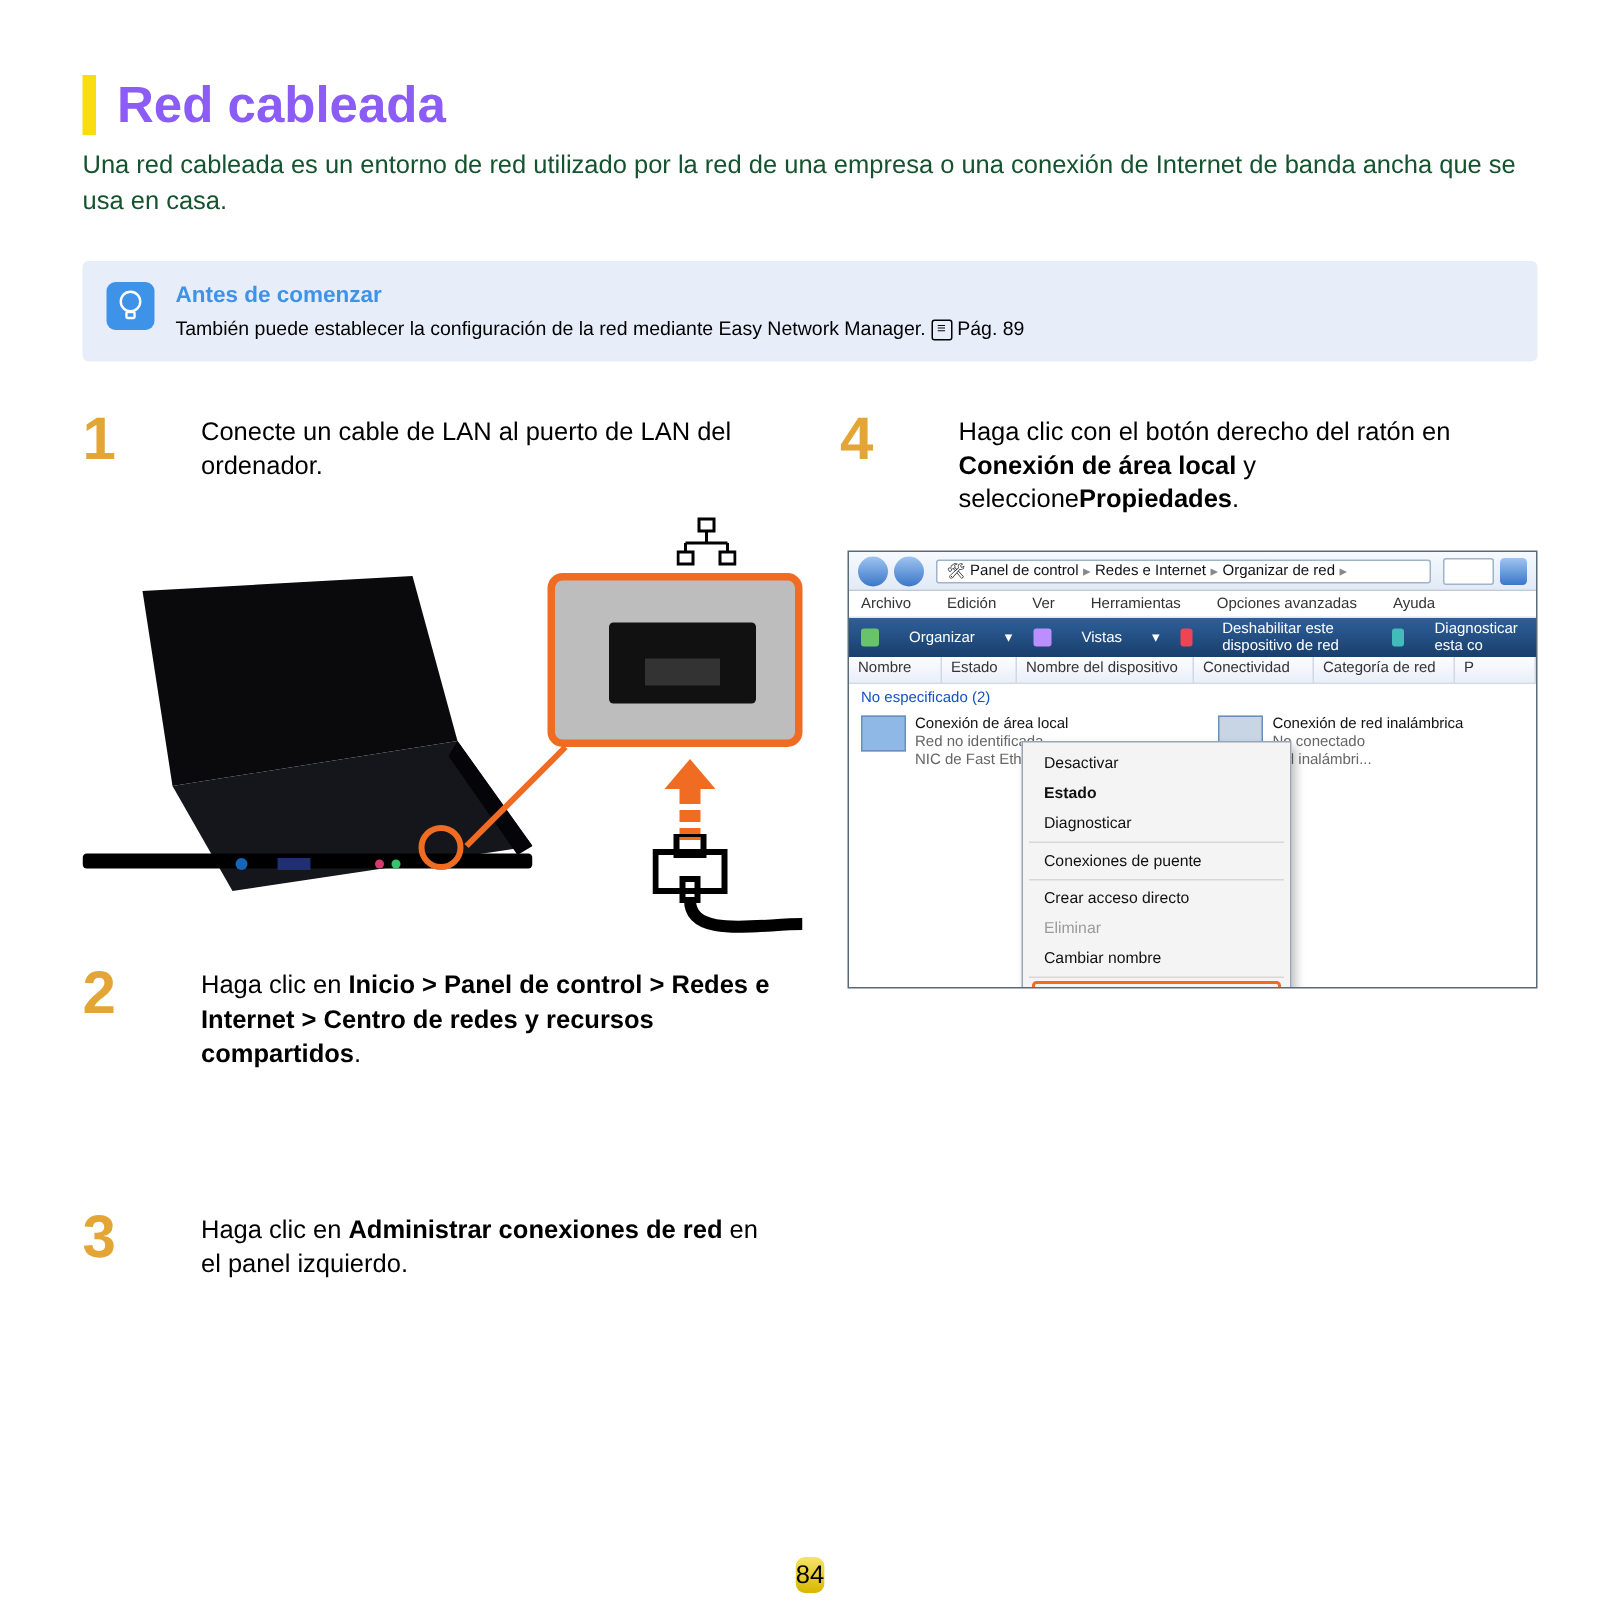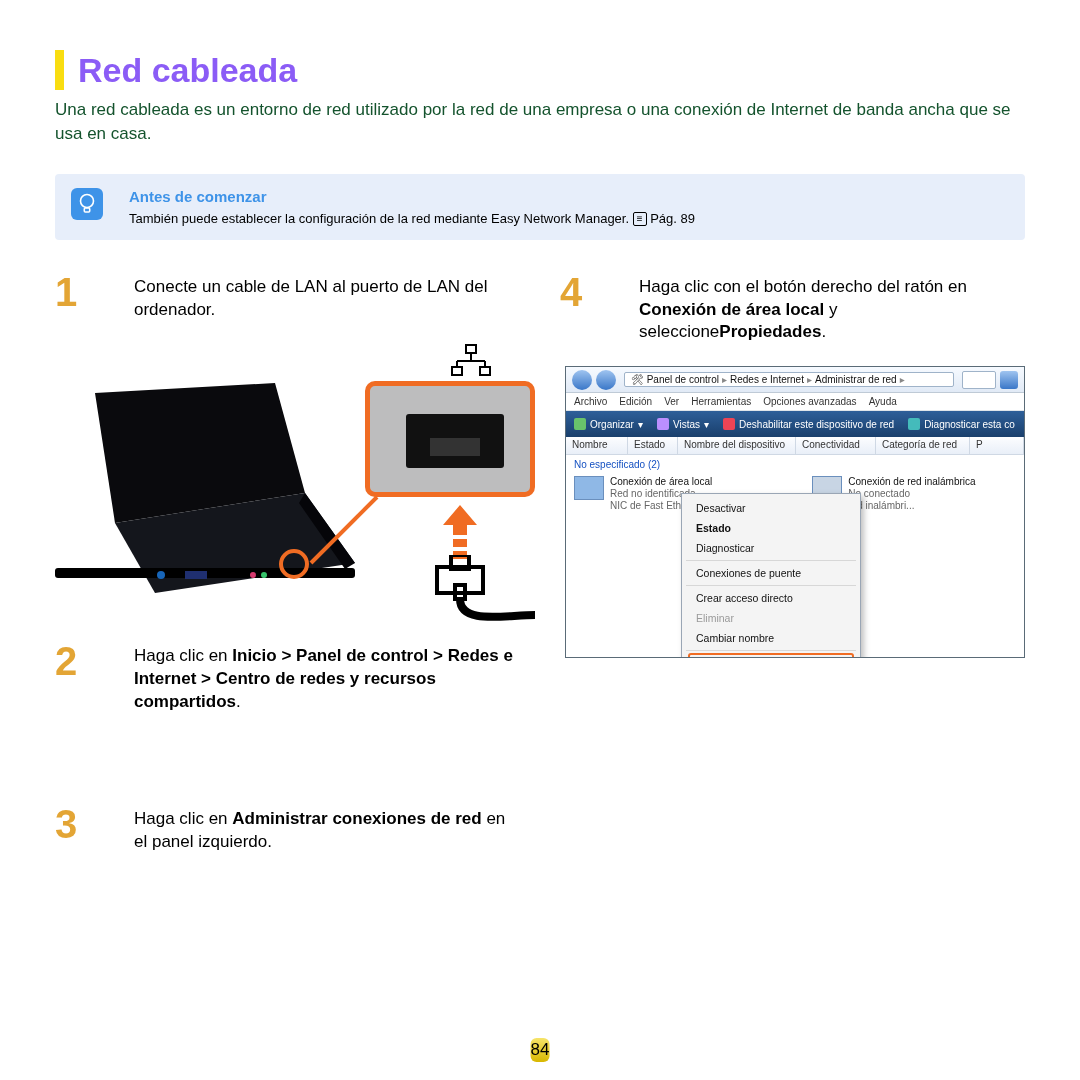--- a/index.html
+++ b/index.html
@@ -8,21 +8,21 @@
   .title-row { display: flex; align-items: center; margin-bottom: 8px; }
   .title-bar { width: 9px; height: 40px; background: #f9dd11; margin-right: 14px; }
   .title { font-size: 34px; font-weight: bold; color: #8b5cf6; }
   .intro { font-size: 17px; color: #14532d; line-height: 1.4; margin-bottom: 28px; }
   .callout {
     background: #e7eefa;
     border-radius: 4px;
     padding: 14px 18px 14px 16px;
     display: flex;
     align-items: flex-start;
-    gap: 26px;
+    gap: 14px;
     margin-bottom: 34px;
   }
   .bulb-icon {
     width: 32px; height: 32px; border-radius: 6px; background: #3e93e8;
     display: flex; align-items: center; justify-content: center; flex-shrink: 0;
     color: #fff; font-size: 20px;
   }
   .callout-body { flex: 1; }
   .callout-title { color: #3e93e8; font-weight: bold; font-size: 15px; margin-bottom: 6px; }
   .callout-text { font-size: 13px; color: #000; }
@@ -52,23 +52,23 @@
   .lan-diag-line { position:absolute; left:254px; top:152px; width:70px; height:70px; }
   
   .win { position:absolute; left:5px; top:0; right:0; height:292px; border:1px solid #5a6b77; background:#fff; font-family: "Segoe UI", Tahoma, sans-serif; overflow:hidden;}
   .win-nav { height:26px; background:linear-gradient(#f6faff,#e1eaf6); border-bottom:1px solid #bfcad6; display:flex; align-items:center; padding:0 6px; font-size:10px; color:#1a4a8a; gap:4px;}
   .win-nav .navbtn{ width:20px;height:20px;border-radius:10px;background:linear-gradient(#9fc4f0,#3a77c8); }
   .breadcrumb{ display:flex; align-items:center; gap:3px; background:#fff; border:1px solid #9fb3c9; padding:1px 6px; border-radius:2px; flex:1; margin:0 4px;}
   .breadcrumb span{color:#111;}
   .breadcrumb .sep{color:#888;}
   .searchbox{ width:34px; height:18px; background:#fff; border:1px solid #9fb3c9; border-radius:2px;}
   .refresh{ width:18px;height:18px;background:linear-gradient(#9fc4f0,#3a77c8); border-radius:3px;}
-  .win-menu { height:18px; background:#fff; border-bottom:1px solid #e0e5ea; display:flex; gap:12px; padding:0 8px; font-size:10px; color:#333; align-items:center;}
+  .win-menu { height:18px; background:#fff; border-bottom:1px solid #e0e5ea; display:flex; gap:24px; padding:0 8px; font-size:10px; color:#333; align-items:center;}
   .win-toolbar{ height:26px; background:linear-gradient(#2e5f99,#193f6c); display:flex; align-items:center; padding:0 8px; gap:14px; color:#fff; font-size:10px;}
-  .win-toolbar .tb{ display:flex; align-items:center; gap:4px;}
+  .win-toolbar .tb{ display:flex; align-items:center; gap:20px;}
   .win-toolbar .tb .ico{ width:12px;height:12px;background:#69c36b; border-radius:2px;}
   .win-toolbar .tb .ico2{ width:12px;height:12px;background:#bb8fff; border-radius:2px;}
   .win-toolbar .tb .ico3{ width:12px;height:12px;background:#e45; border-radius:2px;}
   .win-toolbar .tb .ico4{ width:12px;height:12px;background:#4bb; border-radius:2px;}
   .win-cols{ height:18px; background:linear-gradient(#fcfdff,#e9eff8); border-bottom:1px solid #cfd8e4; display:flex; font-size:10px; color:#333;}
   .win-cols div{ border-right:1px solid #cfd8e4; padding:2px 6px;}
   .win-body{ padding:4px 8px; font-size:10px; position:relative; height:202px;}
   .grouplbl{ color:#1551c2; margin-bottom:6px;}
   .conns{ display:flex; gap:100px; }
   .conn{ display:flex; gap:6px; align-items:flex-start;}
@@ -191,21 +191,21 @@
         <div class="win">
           <div class="win-nav">
             <div class="navbtn"></div>
             <div class="navbtn"></div>
             <div class="breadcrumb">
               <span>🛠</span>
               <span>Panel de control</span>
                 <span class="sep">▸</span>
               <span>Redes e Internet</span>
                 <span class="sep">▸</span>
-              <span>Administrar de red</span>
+              <span>Organizar de red</span>
                 <span class="sep">▸</span>
             </div>
             <div class="searchbox"></div>
             <div class="refresh"></div>
           </div>
           <div class="win-menu">
             <span>Archivo</span>
             <span>Edición</span>
             <span>Ver</span>
             <span>Herramientas</span>

